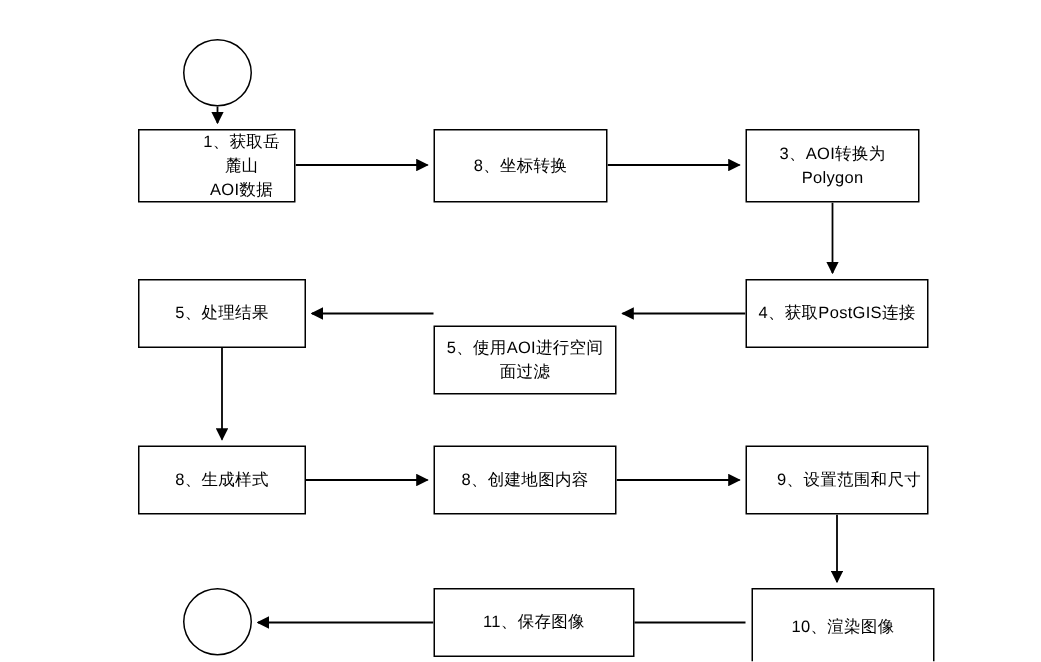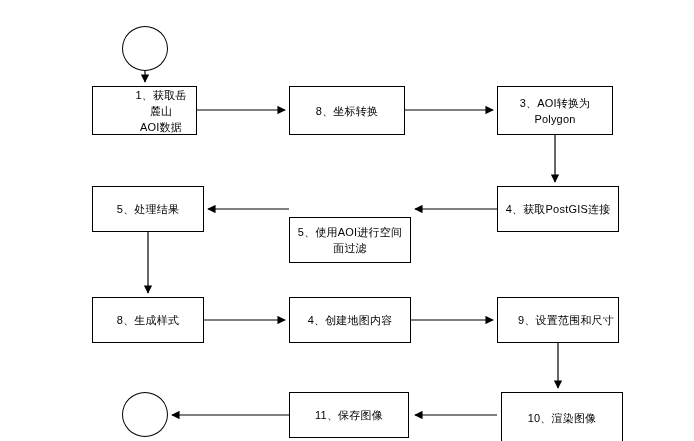--- a/index.html
+++ b/index.html
@@ -99,27 +99,27 @@
         <span class="node-label">5、使用AOI进行空间
 面过滤</span>
       </div>
       <div class="node-box" style="left: 92px; top: 186px; width: 112px; height: 46px;">
         <span class="node-label">5、处理结果</span>
       </div>
       <div class="node-box" style="left: 92px; top: 297px; width: 112px; height: 46px;">
         <span class="node-label">8、生成样式</span>
       </div>
       <div class="node-box" style="left: 289px; top: 297px; width: 122px; height: 46px;">
-        <span class="node-label">4、创建地图内容</span>
+        <span class="node-label">8、创建地图内容</span>
       </div>
       <div class="node-box" style="left: 497px; top: 297px; width: 122px; height: 46px; text-align: right;">
         <span class="node-label">9、设置范围和尺寸</span>
       </div>
       <div class="node-box" style="left: 501px; top: 392px; width: 122px; height: 52px;">
         <span class="node-label">10、渲染图像</span>
       </div>
-      <div class="node-box" style="left: 289px; top: 392px; width: 120px; height: 46px; text-align: center;">
+      <div class="node-box" style="left: 289px; top: 392px; width: 134px; height: 46px; text-align: center;">
         <span class="node-label">11、保存图像</span>
       </div>
       <div class="terminator" style="left: 122px; top: 392px; width: 46px; height: 45px;"></div>
     </div>
 
 </div>
 
 </body></html>

